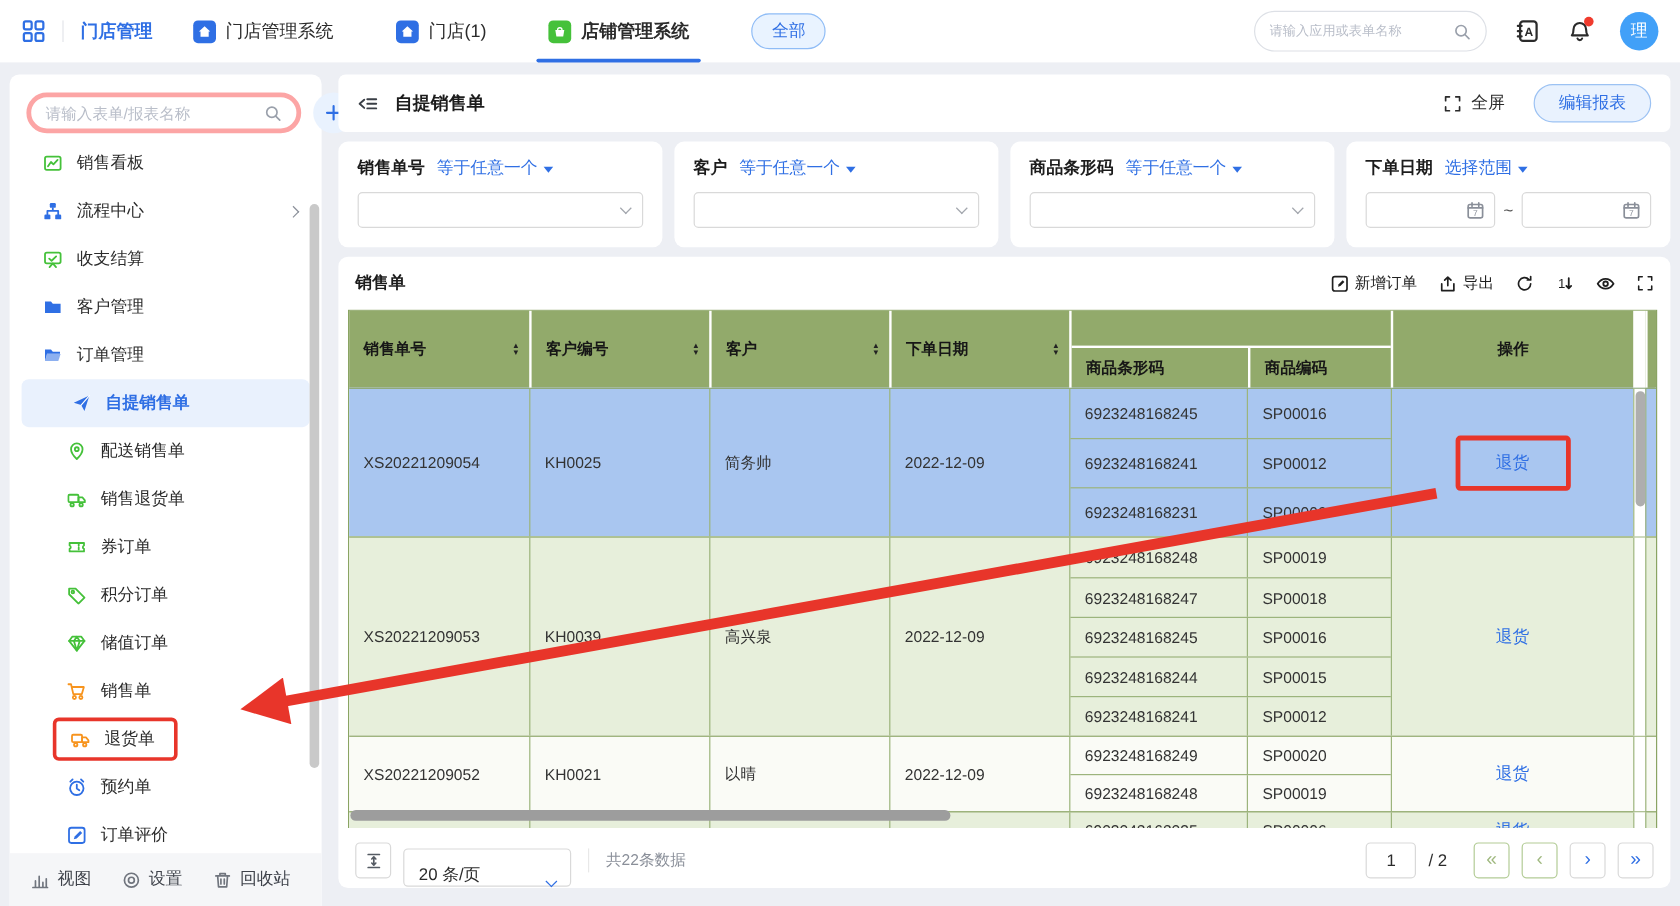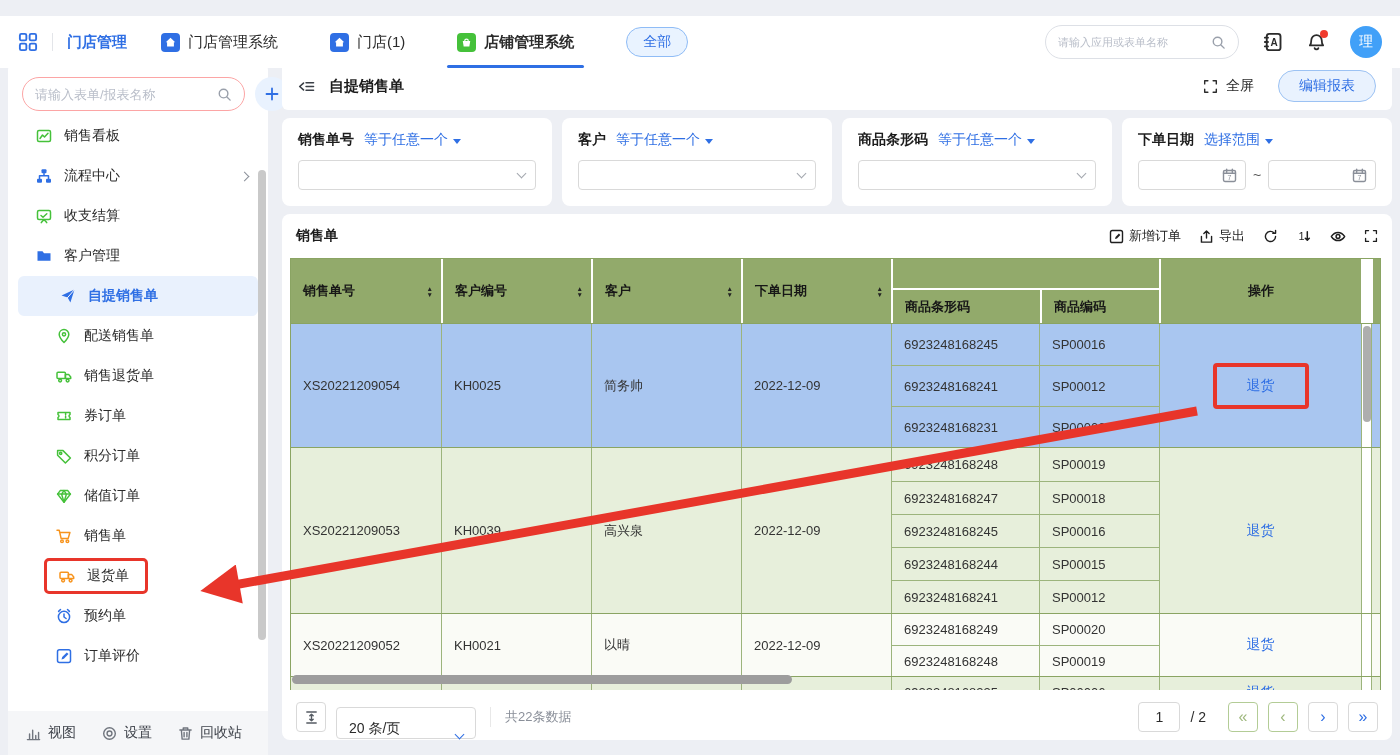--- a/index.html
+++ b/index.html
@@ -1,41 +1,41 @@
 <!DOCTYPE html>
 <html><head>
 <meta charset="utf-8">
 <style>
   * { margin:0; padding:0; box-sizing:border-box; }
   body { font-family:"Liberation Sans","DejaVu Sans",sans-serif; }
   #page { position:relative; width:1400px; height:755px; background:#edeff4; overflow:hidden; color:#333; font-size:14px; }
 
   
-  .navbar { position:absolute; left:0; top:16px; width:1400px; height:52px; background:#fff; display:flex; align-items:center; padding:0 18px; z-index:5; }
+  .navbar { position:absolute; left:0; top:0; width:1400px; height:52px; background:#fff; display:flex; align-items:center; padding:0 18px; z-index:5; }
   .nav-left { display:flex; align-items:center; gap:14px; }
   .v-divider { width:1px; height:18px; background:#e3e5e9; }
   .workspace { color:#2f6fe4; font-weight:600; font-size:15px; }
   #nav-tabs { display:flex; margin-left:34px; }
   .nav-tab { display:flex; align-items:center; gap:8px; height:52px; position:relative; margin-right:52px; font-size:15px; color:#2b2b2b; cursor:pointer; }
   .nav-tab.active { font-weight:600; }
   .nav-tab.active::after { content:""; position:absolute; left:-10px; right:-10px; bottom:0; height:3px; background:#2f6fe4; border-radius:2px; }
   .tab-ico { width:19px; height:19px; border-radius:4px; display:flex; align-items:center; justify-content:center; flex:none; }
   .all-badge { height:30px; padding:0 16px; border:1px solid #8fbcf6; background:#e9f3ff; color:#2f6fe4; border-radius:16px; display:flex; align-items:center; font-size:14px; }
   .nav-right { margin-left:auto; display:flex; align-items:center; gap:24px; }
   .nav-search { width:194px; height:34px; border:1px solid #dde0e6; border-radius:17px; display:flex; align-items:center; padding:0 12px; gap:8px; background:#fff; }
   .nav-search input { border:none; outline:none; flex:1; font-size:11px; color:#6d28d9; background:transparent; min-width:0; }
   input::placeholder { color:#b9bec9; }
   .bell-wrap { position:relative; display:flex; }
   .bell-dot { position:absolute; top:-3px; right:-2px; width:8px; height:8px; border-radius:50%; background:#f03b2d; }
   .avatar { width:32px; height:32px; border-radius:50%; background:#41a0f8; color:#fff; display:flex; align-items:center; justify-content:center; font-size:14px; }
 
   
   .sidebar { position:absolute; left:8px; top:62px; width:260px; height:693px; background:#fff; border-radius:8px 8px 0 0; }
   .side-top { display:flex; align-items:center; gap:10px; padding:10px 12px 0 14px; height:54px; }
-  .side-search { flex:1; height:34px; border:1px solid #fca5a5; border-radius:17px; display:flex; align-items:center; padding:0 12px; gap:6px; }
+  .side-search { flex:1; height:34px; border:4px solid #fca5a5; border-radius:17px; display:flex; align-items:center; padding:0 12px; gap:6px; }
   .side-search input { border:none; outline:none; flex:1; font-size:13px; color:#333; background:transparent; min-width:0; }
   .side-add { width:34px; height:34px; border-radius:50%; background:#e9f2fe; display:flex; align-items:center; justify-content:center; flex:none; cursor:pointer; }
   .side-menu { position:absolute; top:54px; left:0; right:0; bottom:44px; overflow:hidden; }
   .side-item { height:40px; display:flex; align-items:center; gap:12px; padding-left:28px; font-size:14px; color:#2b2b2b; cursor:pointer; }
   .side-item.indent { padding-left:48px; }
   .side-item.selected { background:#e9f1fd; margin:0 10px; padding-left:42px; border-radius:6px; color:#2f6fe4; font-weight:600; }
   .side-item .chev-r { margin-left:auto; margin-right:20px; width:7px; height:7px; border-right:1.5px solid #8a8f99; border-top:1.5px solid #8a8f99; transform:rotate(45deg); }
   .red-wrap { display:flex; align-items:center; gap:12px; border:3px solid #e8352a; border-radius:5px; padding:6px 16px 6px 12px; margin-left:-12px; }
   .side-scroll { position:absolute; right:2px; top:108px; width:8px; height:470px; background:#c9c9c9; border-radius:4px; }
   .side-footer { position:absolute; left:0; right:0; bottom:0; height:44px; background:#f5f6f8; display:flex; align-items:center; gap:26px; padding:0 18px; font-size:14px; color:#3f434b; }
@@ -251,20 +251,29 @@
           </span>
           <span>收支结算</span>
         </div>
         <div class="side-item">
           <span style="display:inline-flex">
             <svg width="16" height="16" viewBox="0 0 16 16" fill="none" stroke="#2f6fe4" stroke-width="1.5" stroke-linecap="round" stroke-linejoin="round" aria-hidden="true">
               <path d="M1.5 3.2h5l1.5 2h6.5v7.6h-13z" fill="#2f6fe4" stroke="none"></path>
             </svg>
           </span>
           <span>客户管理</span>
+        </div>
+        <div class="side-item">
+          <span style="display:inline-flex">
+            <svg width="16" height="16" viewBox="0 0 16 16" fill="none" stroke="#2f6fe4" stroke-width="1.5" stroke-linecap="round" stroke-linejoin="round" aria-hidden="true">
+              <path d="M1.5 3.2h5l1.5 2h6v1.6H3.2l-1.7 6z" fill="#2f6fe4" stroke="none"></path>
+              <path d="M3.2 7h11.3l-1.9 5.8H1.5z" fill="#2f6fe4" opacity=".55" stroke="none"></path>
+            </svg>
+          </span>
+          <span>订单管理</span>
         </div>
         <div class="side-item indent selected">
           <span style="display:inline-flex">
             <svg width="16" height="16" viewBox="0 0 16 16" fill="none" stroke="#2f6fe4" stroke-width="1.5" stroke-linecap="round" stroke-linejoin="round" aria-hidden="true">
               <path d="M1.5 7.6L14.5 1.6L10.4 14.4L7.6 9.6z" fill="#2f6fe4" stroke="none"></path>
               <path d="M7.6 9.6L14.5 1.6" stroke="#fff" stroke-width="1"></path>
             </svg>
           </span>
           <span>自提销售单</span>
         </div>

